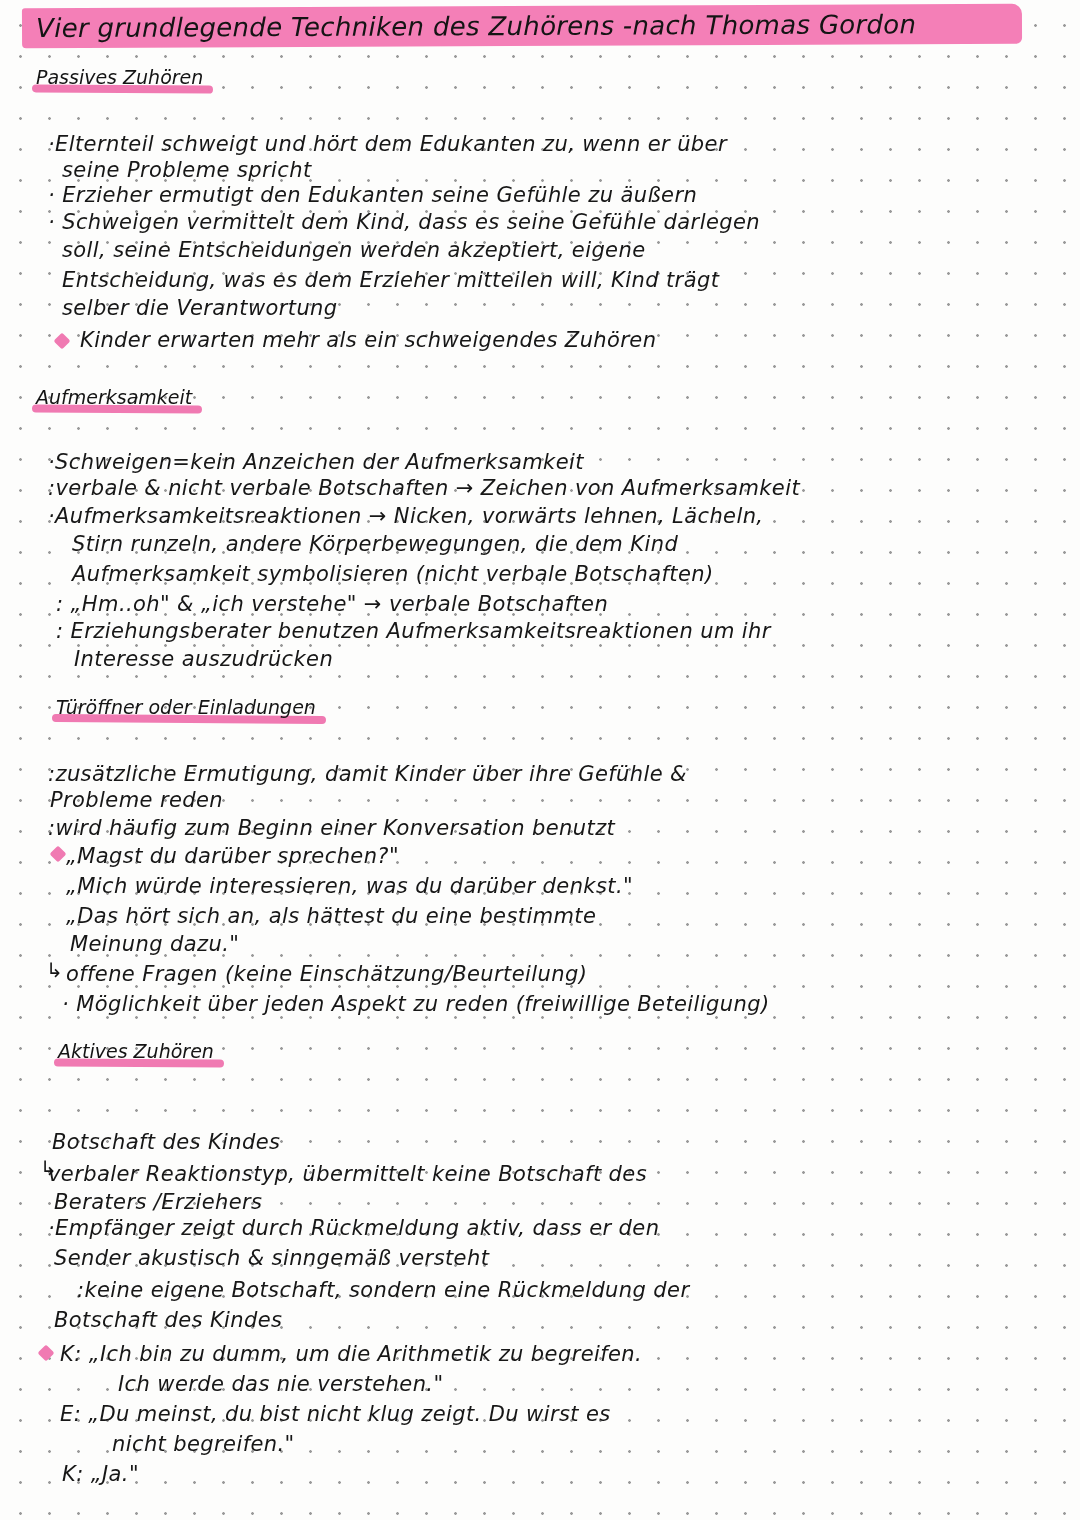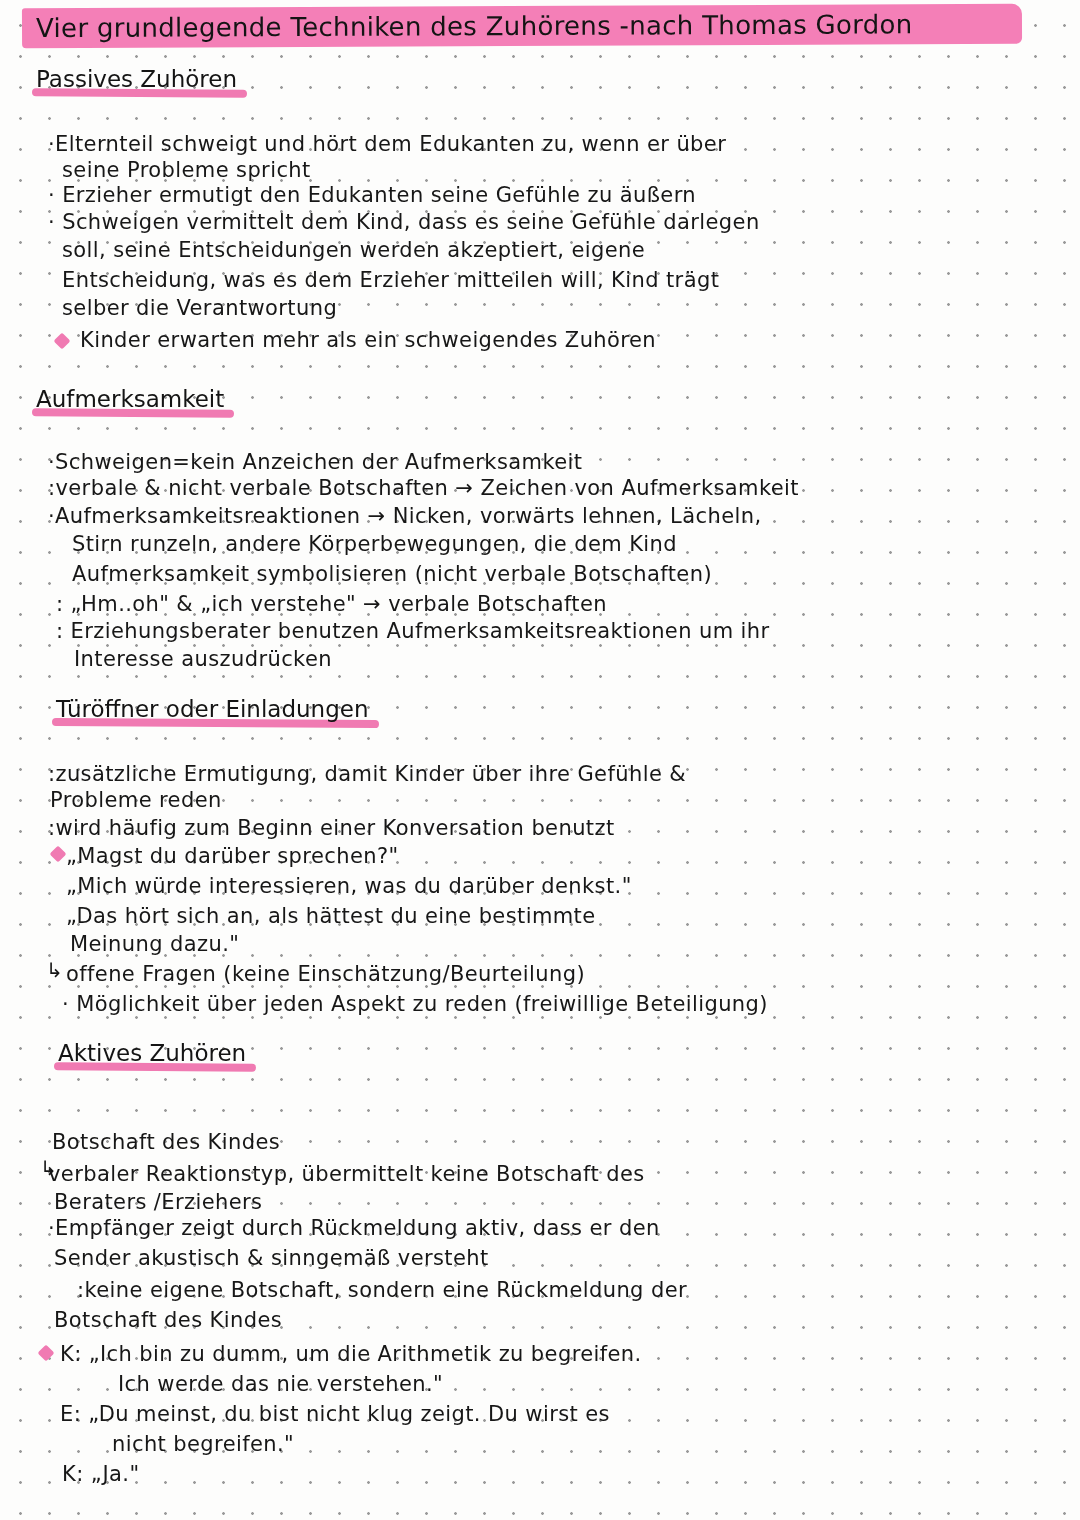--- a/index.html
+++ b/index.html
@@ -14,21 +14,21 @@
       background-image: radial-gradient(circle, #9a9a9a 1.1px, transparent 1.6px);
       background-size: 29px 31px;
       background-position: 6px 10px;
       font-family: "DejaVu Sans", sans-serif;
       color: #161616;
       position: relative;
     }
     .page {
       position: absolute;
       left: 0; top: 0;
-      width: 960px; height: 1520px;
+      width: 960px; height: 1520px; font-style: italic;
     }
     .title {
       position: absolute;
       left: 22px;
       top: 6px;
       width: 1000px;
       height: 40px;
       background: #f47fb7;
       opacity: 1;
       border-radius: 3px 10px 6px 4px;
@@ -40,21 +40,21 @@
       top: 5px;
       font-size: 26px;
       letter-spacing: 0.3px;
       white-space: nowrap;
       color: #141414;
       font-family: "DejaVu Sans", sans-serif;
       font-weight: 400;
     }
     .heading {
       position: absolute;
-      font-size: 23px;
+      font-size: 19px;
       white-space: nowrap;
       color: #141414;
       padding: 0 6px 2px 2px;
     }
     .heading::after {
       content: "";
       position: absolute;
       left: -2px;
       right: -4px;
       bottom: -3px;

